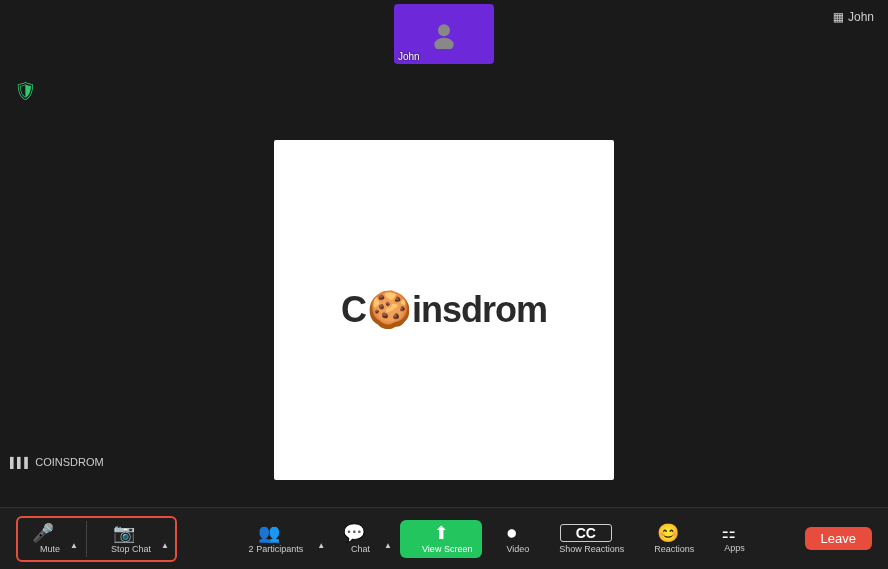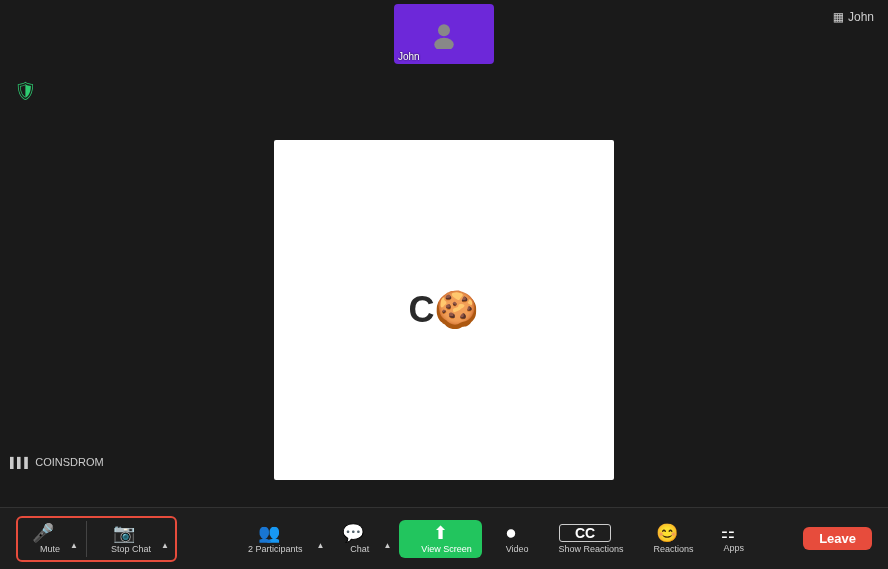--- a/index.html
+++ b/index.html
@@ -202,21 +202,21 @@
     .share-screen-btn .label { color: #fff; }
     .share-screen-btn .icon { color: #fff; }
 
     .leave-btn {
       background: #e74c3c;
       color: #fff;
       border: none;
       border-radius: 6px;
       padding: 4px 16px;
       font-size: 13px;
-      font-weight: 700;
+      font-weight: 400;
       cursor: pointer;
     }
 
     .separator {
       width: 1px;
       height: 36px;
       background: #444;
       margin: 0 4px;
     }
   </style>
@@ -237,20 +237,21 @@
     </svg>
     <span class="name-tag">John</span>
   </div>
 
   <div id="shield-icon">🛡</div>
 
   <div id="shared-screen">
     <div id="coinsdrom-logo">
       <span>C</span>
         <span id="coin-emoji">🍪</span>
+        <span>insdrom</span>
     </div>
   </div>
 
   <div id="coinsdrom-label">
     <span class="bar-icon">▌▌▌</span>
     <span>COINSDROM</span>
   </div>
 
 </div>
 

